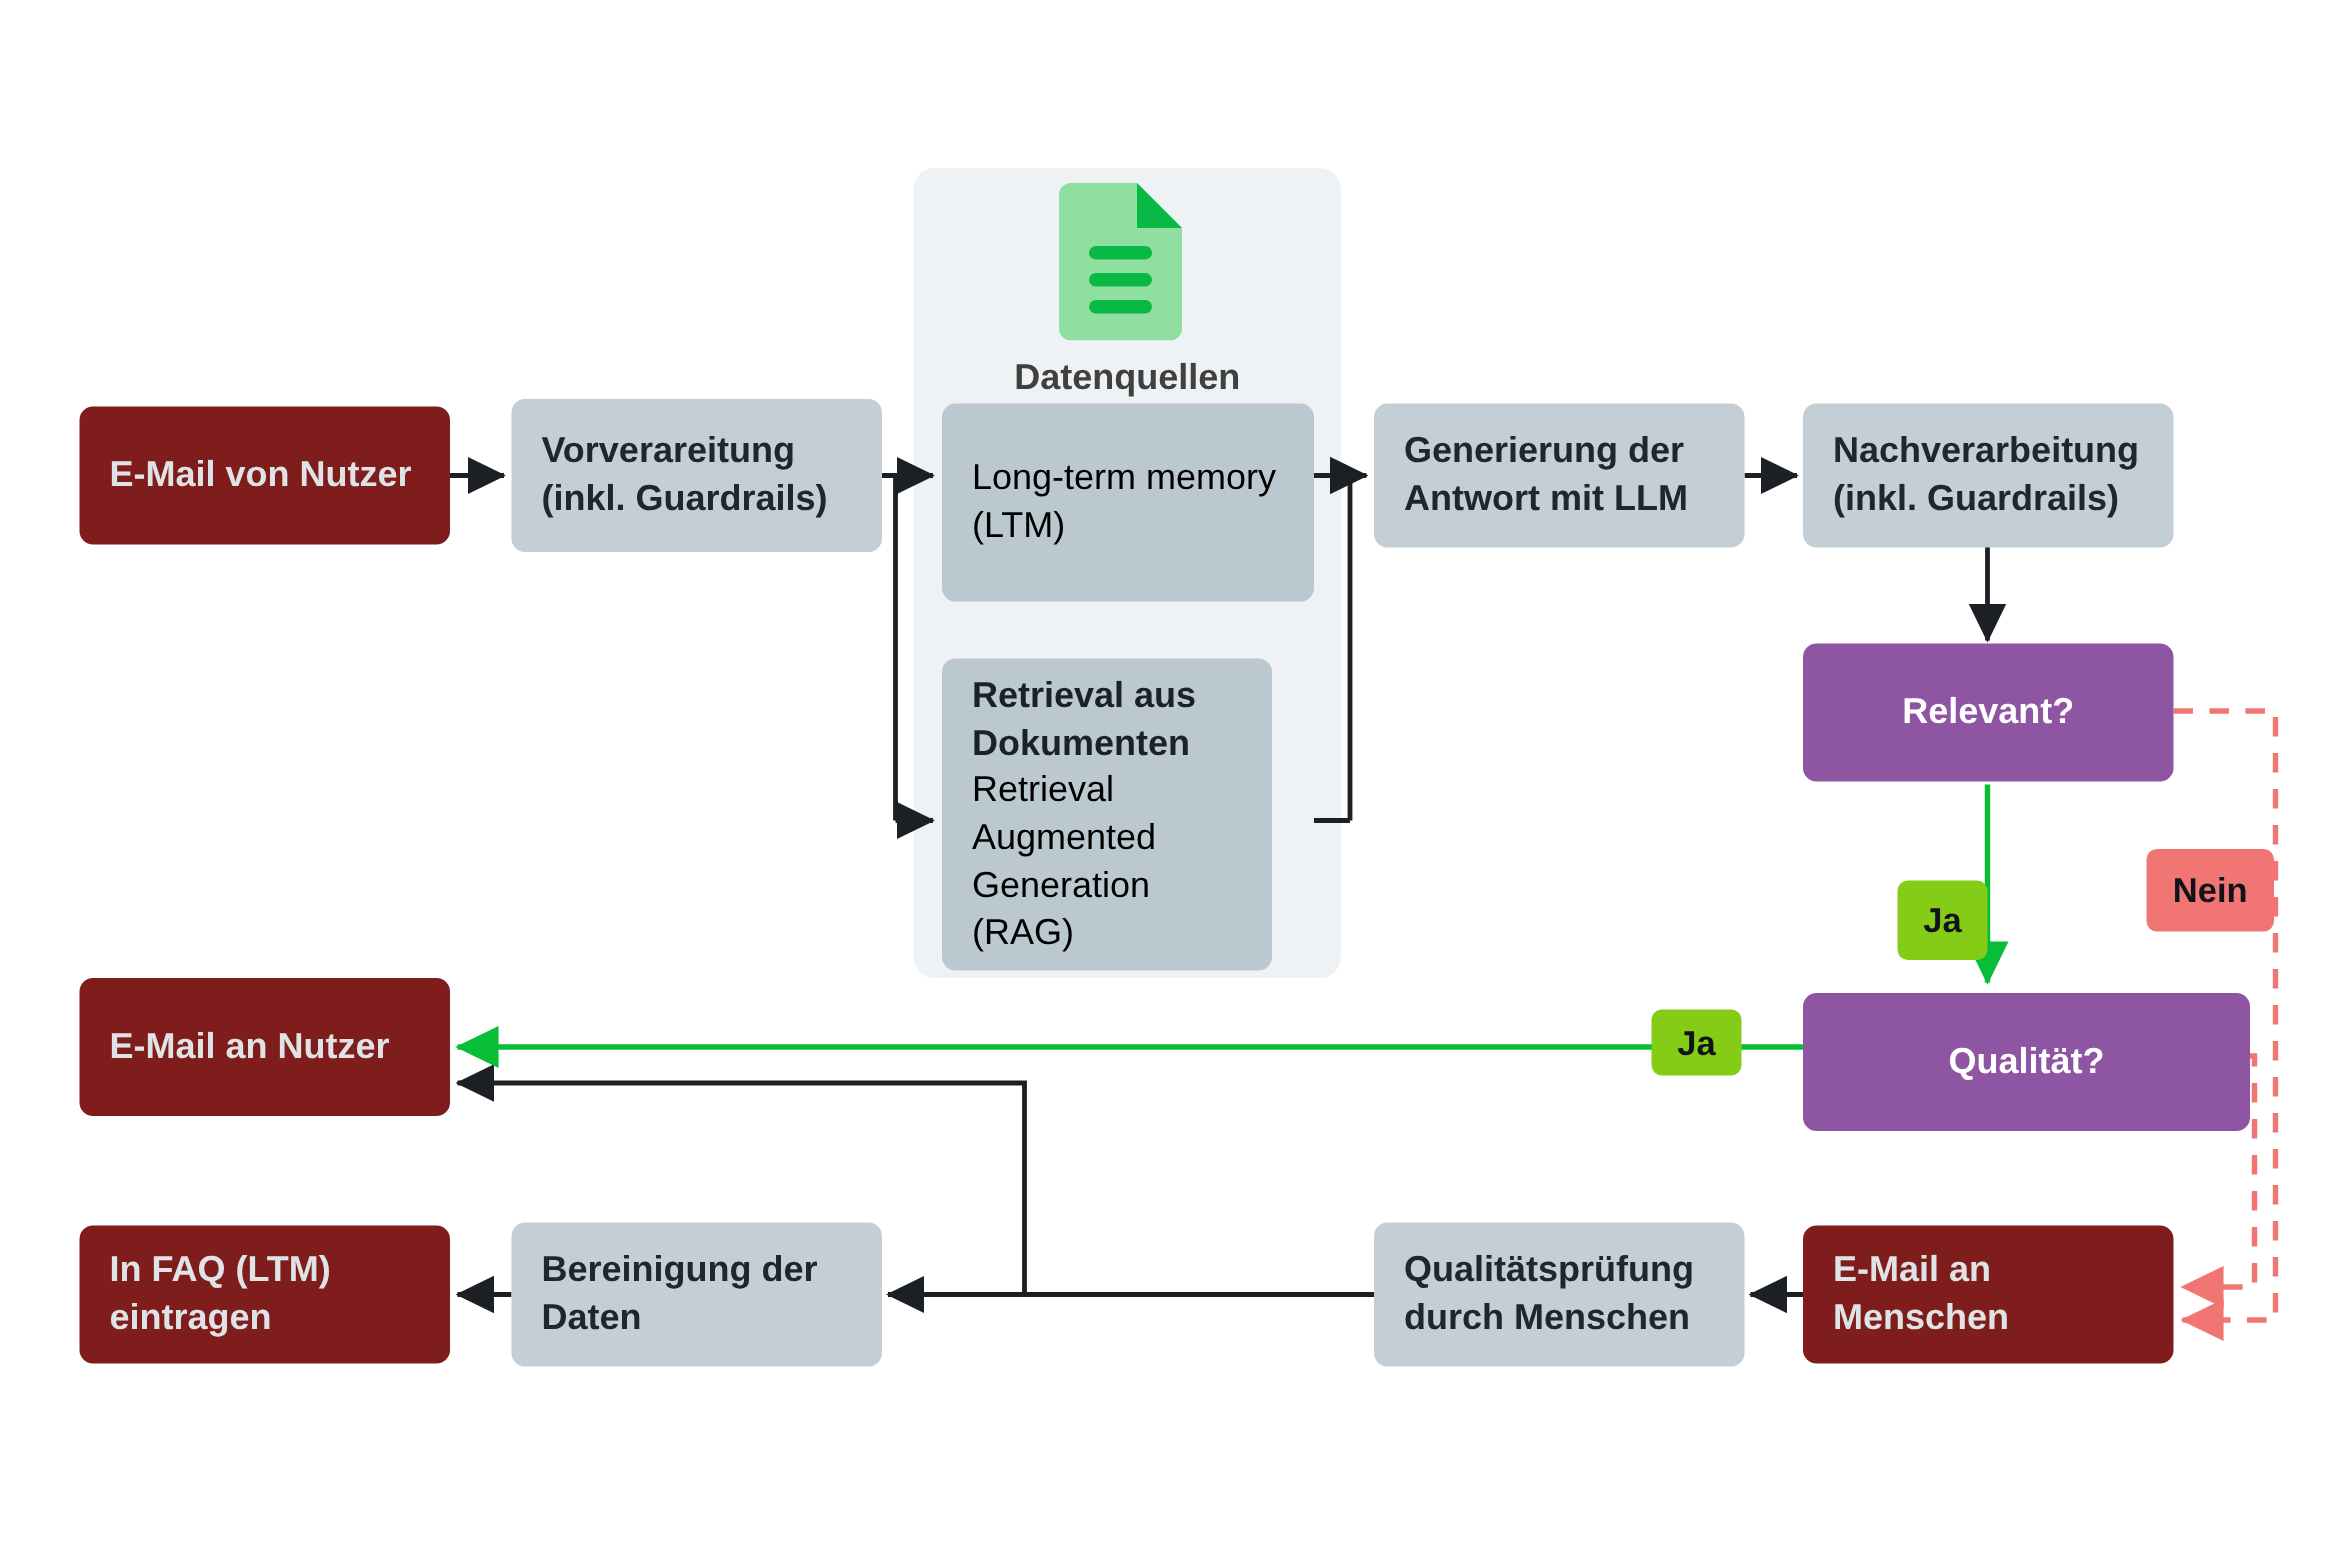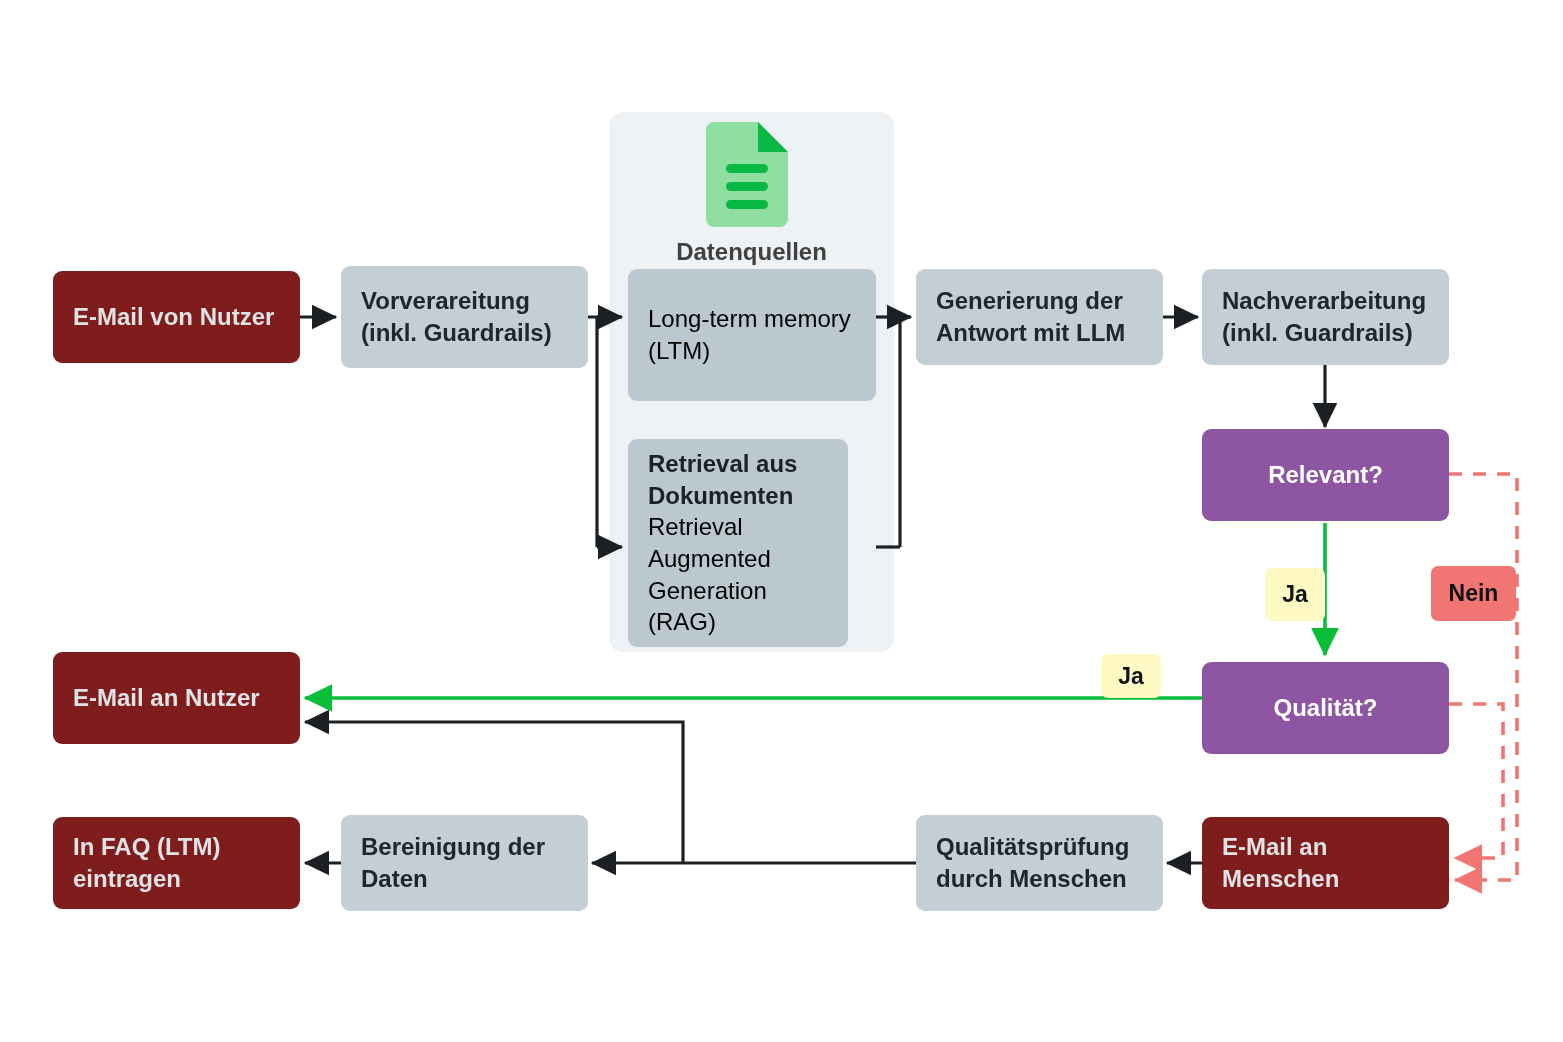--- a/index.html
+++ b/index.html
@@ -76,21 +76,21 @@
   .badge {
     position: absolute;
     border-radius: 7px;
     display: flex;
     align-items: center;
     justify-content: center;
     font-size: 23px;
     font-weight: bold;
     color: #101418;
   }
-  .badge.yes { background: #fef9c3; }
+  .badge.yes { background: #84cc16; margin-top: 19px; }
   .badge.no  { background: #f07573; }
 
   .panel-title {
     position: absolute;
     font-size: 24px;
     font-weight: bold;
     color: #404040;
     text-align: center;
   }
   .doc-icon {
@@ -195,21 +195,21 @@
 
   <div class="node gray" style="left:1202px; top:269px; width:247px; height:96px;">
     <span class="ttl">Nachverarbeitung</span>
     <span class="ttl">(inkl. Guardrails)</span>
   </div>
 
   <div class="node decision" style="left:1202px; top:429px; width:247px; height:92px;">
     <span class="ttl">Relevant?</span>
   </div>
 
-  <div class="node decision" style="left:1202px; top:662px; width:247px; height:92px;">
+  <div class="node decision" style="left:1202px; top:662px; width:298px; height:92px;">
     <span class="ttl">Qualität?</span>
   </div>
 
   <div class="node dark" style="left:53px; top:652px; width:247px; height:92px;">
     <span class="ttl">E-Mail an Nutzer</span>
   </div>
 
   <div class="node dark" style="left:1202px; top:817px; width:247px; height:92px;">
     <span class="ttl">E-Mail an</span>
     <span class="ttl">Menschen</span>

